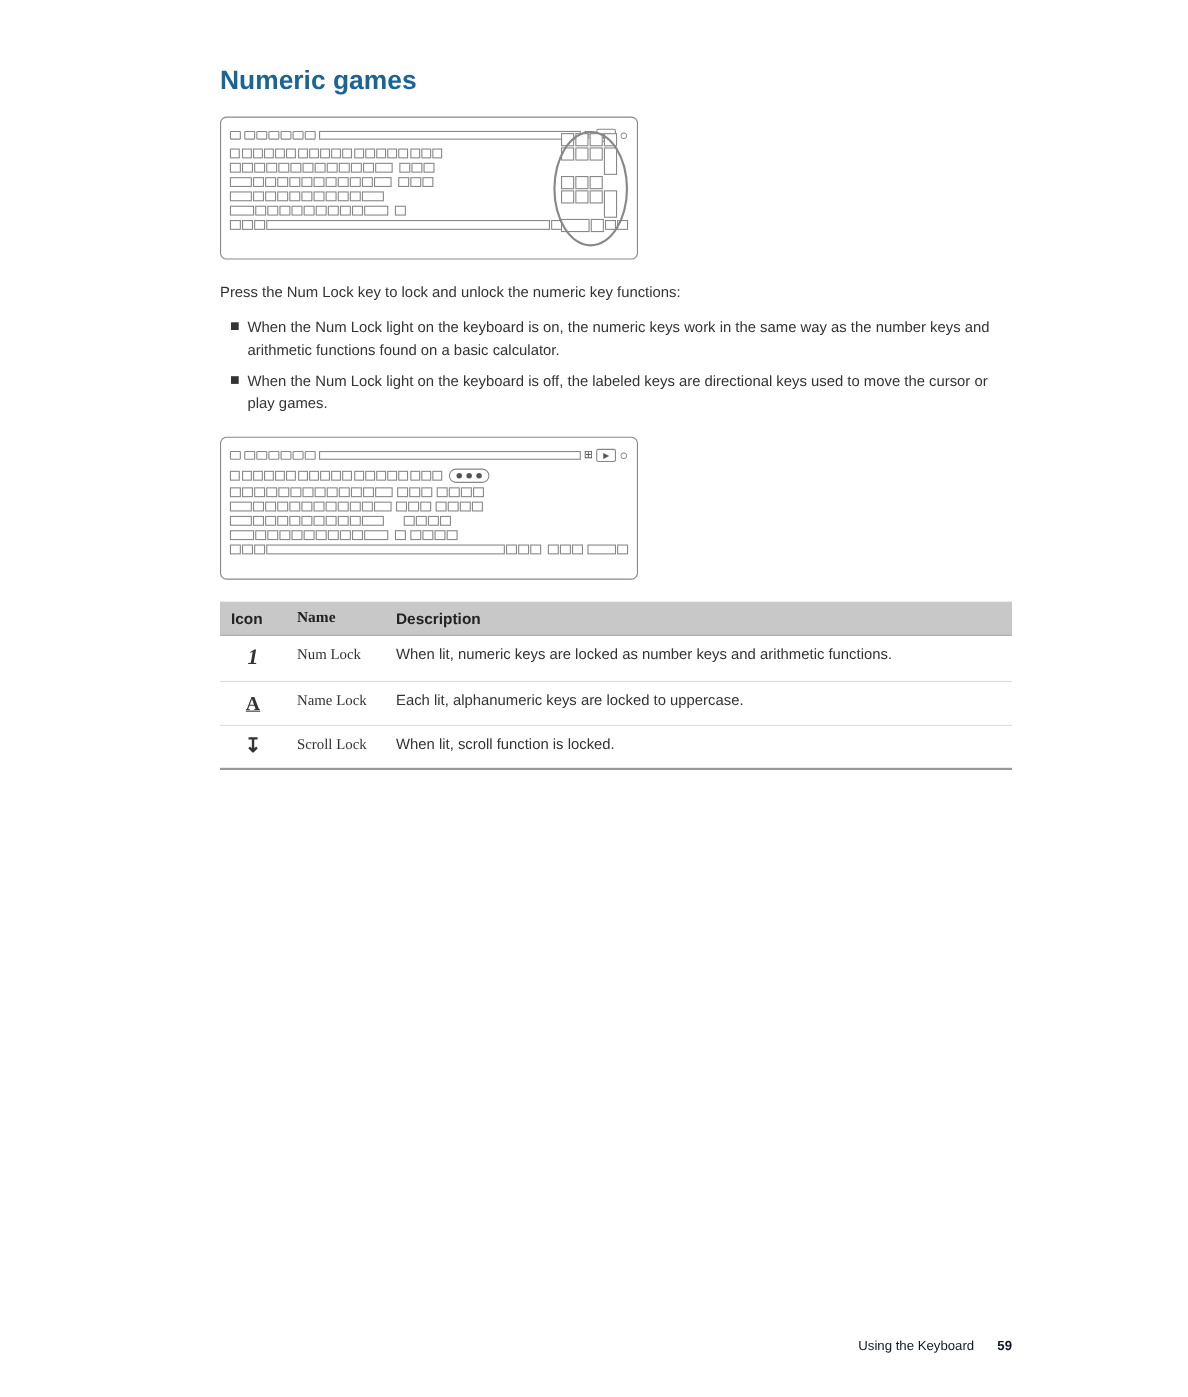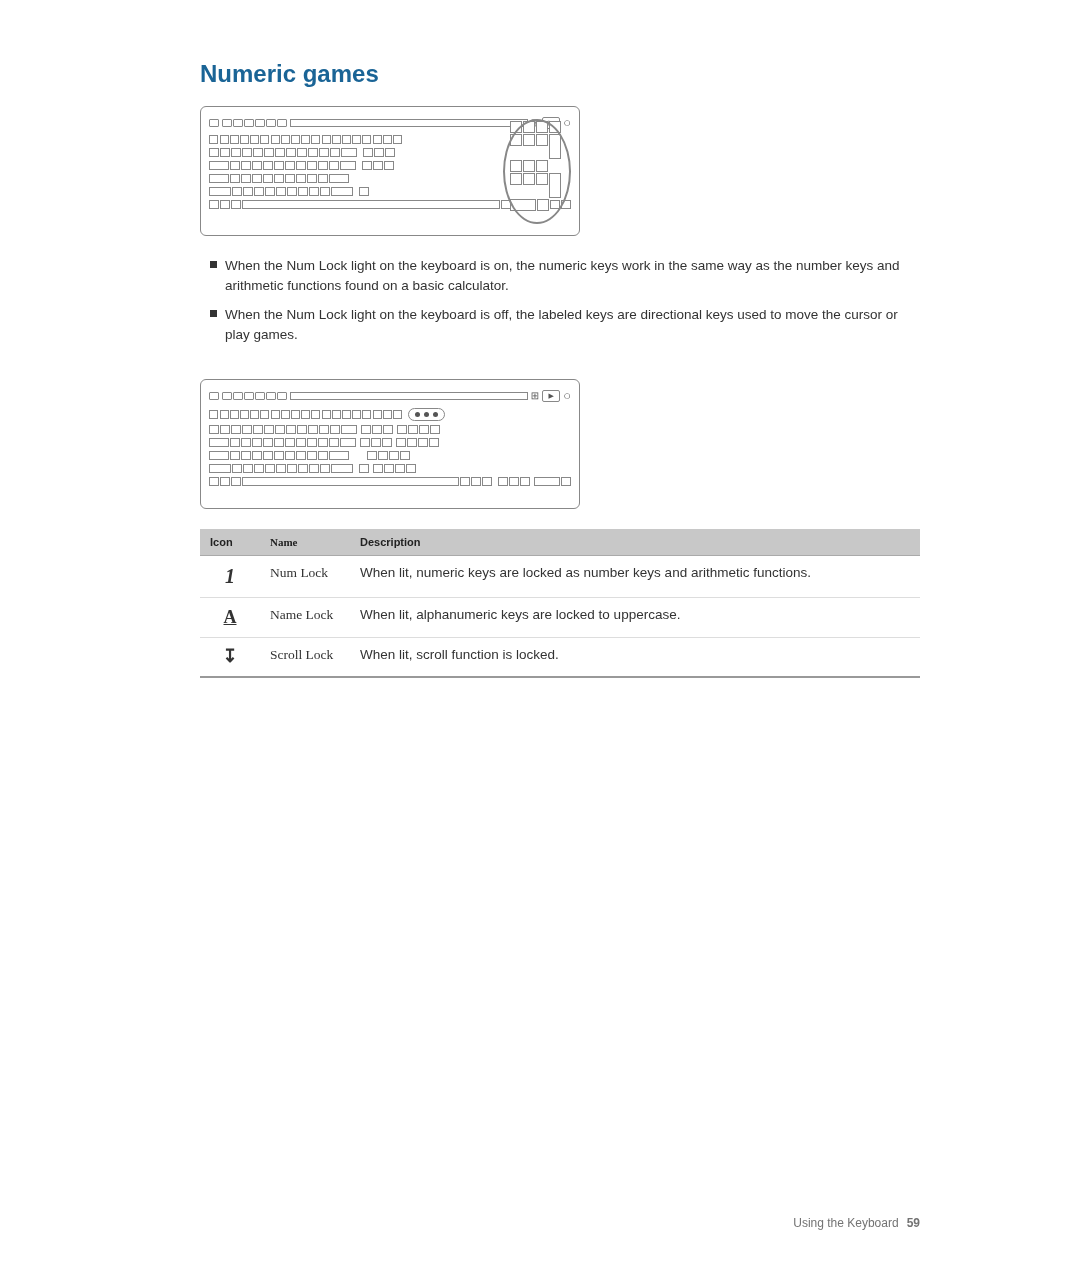--- a/index.html
+++ b/index.html
@@ -131,21 +131,21 @@
     
     .body-text {
       font-size: 13.5px;
       line-height: 1.5;
       color: #333;
       margin-bottom: 12px;
     }
     
     .bullet-list {
       list-style: none;
-      margin-bottom: 34px;
+      margin-bottom: 20px;
       padding-left: 10px;
     }
     .bullet-list li {
       display: flex;
       align-items: flex-start;
       gap: 8px;
       font-size: 13.5px;
       line-height: 1.5;
       margin-bottom: 8px;
     }
@@ -156,21 +156,21 @@
       margin-top: 5px;
     }
     
     .indicators-table {
       width: 100%;
       border-collapse: collapse;
       margin-top: 16px;
     }
     .indicators-table th {
       background: #c8c8c8;
-      font-size: 11px;
+      font-size: 14px;
       font-weight: bold;
       color: #222;
       text-align: left;
       padding: 7px 10px;
       border-bottom: 1px solid #aaa;
     }
     .indicators-table td {
       padding: 9px 10px;
       font-size: 13.5px;
       color: #333;
@@ -195,24 +195,24 @@
       font-weight: bold;
       font-family: serif;
       text-decoration: underline;
     }
     
     .page-footer {
       position: absolute;
       bottom: 40px;
       right: 160px;
       font-size: 12px;
-      color: #737373;
+      color: #0f172a;
       display: flex;
       align-items: center;
-      gap: 8px;
+      gap: 21px;
       text-align: center;
     }
     
     .kb-wrap {
       position: relative;
     }
     
     .kb-numpad-area {
       position: absolute;
       right: 14px;
@@ -402,20 +402,21 @@
         <div class="kb-numpad-row">
           <div class="kb-nkey" style="width:26px;"></div>
             <div class="kb-nkey"></div>
         </div>
       </div>
 
       <div class="kb-numpad-highlight"></div>
     </div>
   </div>
 
+  <p class="body-text">Press the Num Lock key to lock and unlock the numeric key functions:</p>
 
   <ul class="bullet-list">
     <li>
       <div class="bullet-sq"></div>
       <span>When the Num Lock light on the keyboard is on, the numeric keys work in the same way as the number keys and arithmetic functions found on a basic calculator.</span>
     </li>
     <li>
       <div class="bullet-sq"></div>
       <span>When the Num Lock light on the keyboard is off, the labeled keys are directional keys used to move the cursor or play games.</span>
     </li>
@@ -602,21 +603,21 @@
           <span class="icon-numlock" style="font-style:italic;">1</span>
         </td>
         <td class="col-name">Num Lock</td>
         <td class="col-desc">When lit, numeric keys are locked as number keys and arithmetic functions.</td>
       </tr>
       <tr>
         <td class="col-icon">
           <span class="icon-capslock" style="font-style:normal;font-weight:bold;font-size:18px;text-decoration:underline;font-family:serif;">A</span>
         </td>
         <td class="col-name">Name Lock</td>
-        <td class="col-desc">When lit, alphanumeric keys are locked to uppercase.</td>
+        <td class="col-desc">Each lit, alphanumeric keys are locked to uppercase.</td>
       </tr>
       <tr>
         <td class="col-icon">
           <span style="font-size:18px;font-weight:bold;display:inline-block;line-height:1.1;">↧</span>
         </td>
         <td class="col-name">Scroll Lock</td>
         <td class="col-desc">When lit, scroll function is locked.</td>
       </tr>
     </tbody>
   </table>

